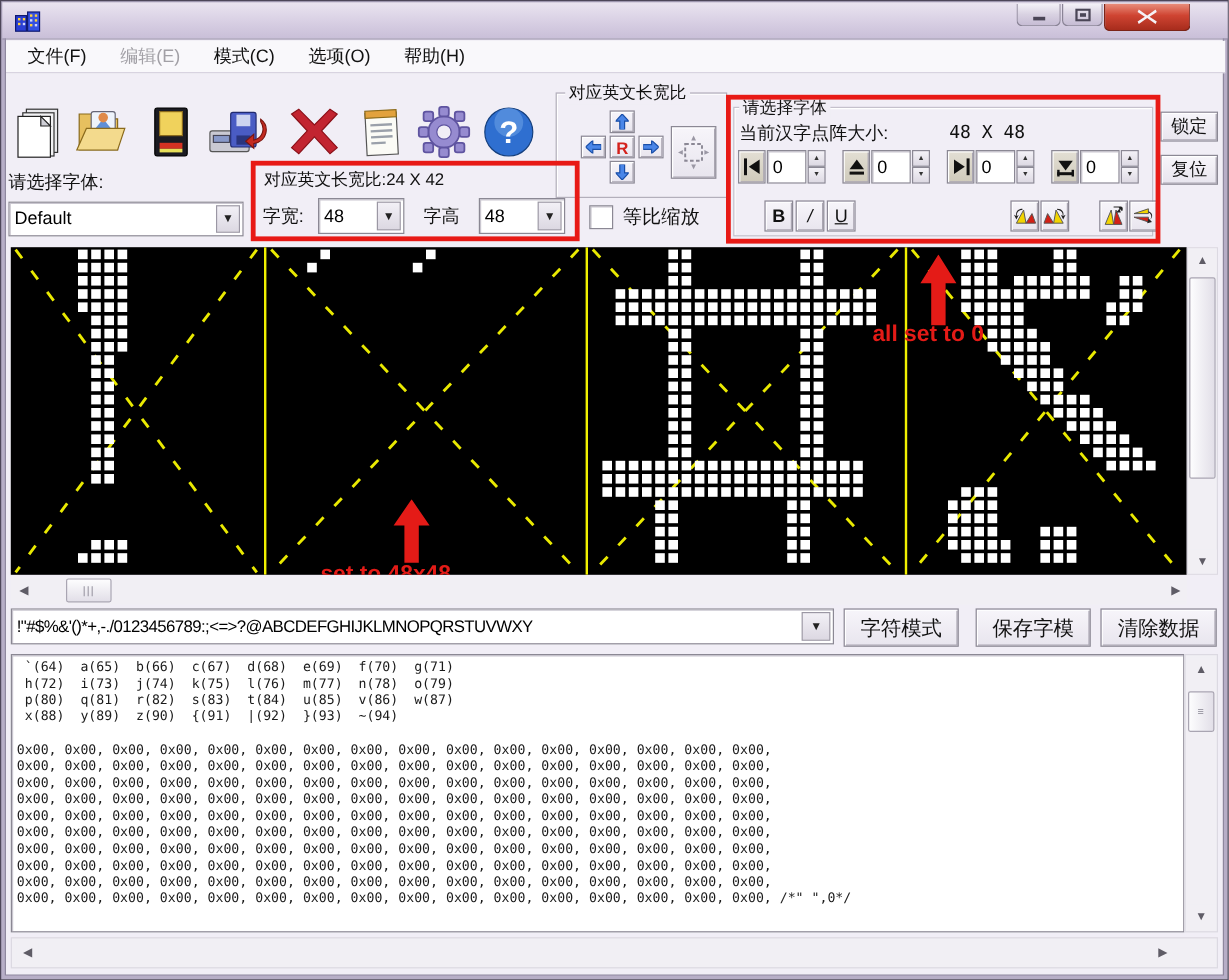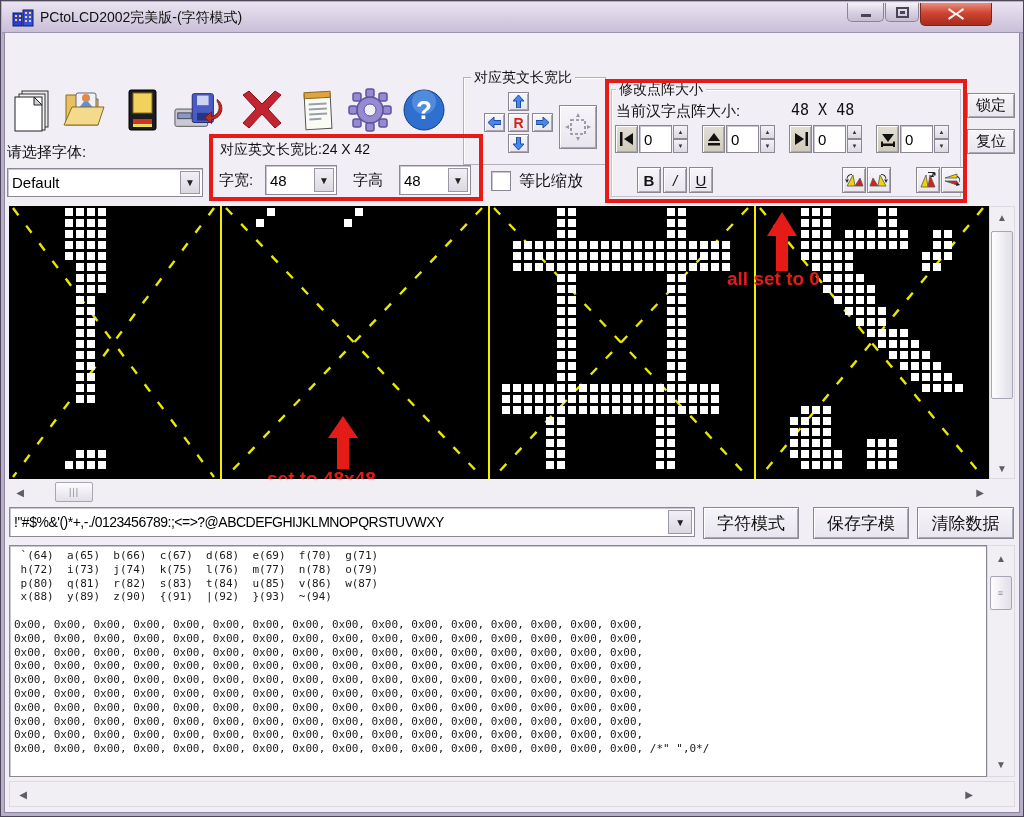--- a/index.html
+++ b/index.html
@@ -71,39 +71,45 @@
         <rect x="7" y="6" width="2" height="2" fill="#ffd23a"></rect>
       <rect x="3" y="10" width="2" height="2" fill="#ffd23a"></rect>
         <rect x="7" y="10" width="2" height="2" fill="#cfd6ff"></rect>
       <rect x="13" y="3" width="2" height="2" fill="#ffd23a"></rect>
         <rect x="17" y="3" width="2" height="2" fill="#ffd23a"></rect>
       <rect x="13" y="7" width="2" height="2" fill="#cfd6ff"></rect>
         <rect x="17" y="7" width="2" height="2" fill="#ffd23a"></rect>
       <rect x="13" y="11" width="2" height="2" fill="#ffd23a"></rect>
         <rect x="17" y="11" width="2" height="2" fill="#cfd6ff"></rect>
     </svg>
-    <span class="title-text">PCtoLCD2002完美版-(字符模式)</span>
     <div class="winbtn" style="left:845px;width:37px;">
       <svg width="12" height="12" viewBox="0 0 12 12">
           <rect x="1" y="8" width="10" height="3" fill="#4a4556"></rect>
         </svg>
     </div>
     <div class="winbtn" style="left:883px;width:34px;">
       <svg width="13" height="11" viewBox="0 0 13 11">
           <rect x="1" y="1" width="11" height="9" fill="none" stroke="#4a4556" stroke-width="2"></rect>
           <rect x="4" y="4" width="5" height="3" fill="#4a4556"></rect>
         </svg>
     </div>
     <div class="winbtn close" style="left:918px;width:72px;">
       <svg width="18" height="14" viewBox="0 0 18 14">
           <path d="M2 1 L9 6 L16 1 L17 3 L11 7 L17 11 L16 13 L9 8 L2 13 L1 11 L7 7 L1 3 Z" fill="#f5f2f6"></path>
         </svg>
     </div>
   </div>
 
+  <div class="menubar">
+    <span class="menu-item">文件(F)</span>
+    <span class="menu-item disabled">编辑(E)</span>
+    <span class="menu-item">模式(C)</span>
+    <span class="menu-item">选项(O)</span>
+    <span class="menu-item">帮助(H)</span>
+  </div>
 
   <div class="icon-btn" style="left:6px;top:85px;">
     <svg width="44" height="46" viewBox="0 0 44 46">
       <rect x="12" y="4" width="26" height="36" fill="#e9e9ec" stroke="#333"></rect>
       <rect x="9" y="7" width="26" height="36" fill="#f2f2f4" stroke="#333"></rect>
       <rect x="5" y="10" width="27" height="34" fill="#fff" stroke="#222"></rect>
       <path d="M24 10 L32 18 L24 18 Z" fill="#cfcfd6" stroke="#222"></path>
     </svg>
   </div>
   <div class="icon-btn" style="left:60px;top:85px;">
@@ -226,21 +232,21 @@
     <svg width="28" height="30" viewBox="0 0 28 30">
       <rect x="7" y="8" width="14" height="14" fill="none" stroke="#8a8794" stroke-width="1.6" stroke-dasharray="3 2"></rect>
       <path d="M14 1 L16 5 L12 5 Z" fill="#9a97a4"></path>
         <path d="M14 29 L12 25 L16 25 Z" fill="#9a97a4"></path>
       <path d="M1 15 L5 13 L5 17 Z" fill="#9a97a4"></path>
         <path d="M27 15 L23 13 L23 17 Z" fill="#9a97a4"></path>
     </svg>
   </div>
 
   <div class="gb" style="left:610px;top:88px;width:350px;height:108px;border-color:#c5c1cc;"></div>
-  <div class="gb-label" style="left:615px;top:80px;">修改点阵大小</div>
+  <div class="gb-label" style="left:615px;top:80px;">请选择字体</div>
   <div class="lbl" style="left:615px;top:101px;font-size:15px;">当前汉字点阵大小:</div>
   <div class="lbl" style="left:790px;top:100px;font-family:'DejaVu Sans Mono',monospace;font-size:15px;">48 X 48</div>
 
   <div id="offset-row">
       <div class="btn" style="position:absolute;left:614px;top:124px;width:23px;height:28px;background:linear-gradient(#e3dfd4,#cfcabb);">
         <svg width="16" height="16" viewBox="0 0 16 16">
           <rect x="1" y="1" width="2.5" height="14" fill="#111"></rect>
           <path d="M14 2 L5 8 L14 14 Z" fill="#111"></path>
         </svg>
       </div>

